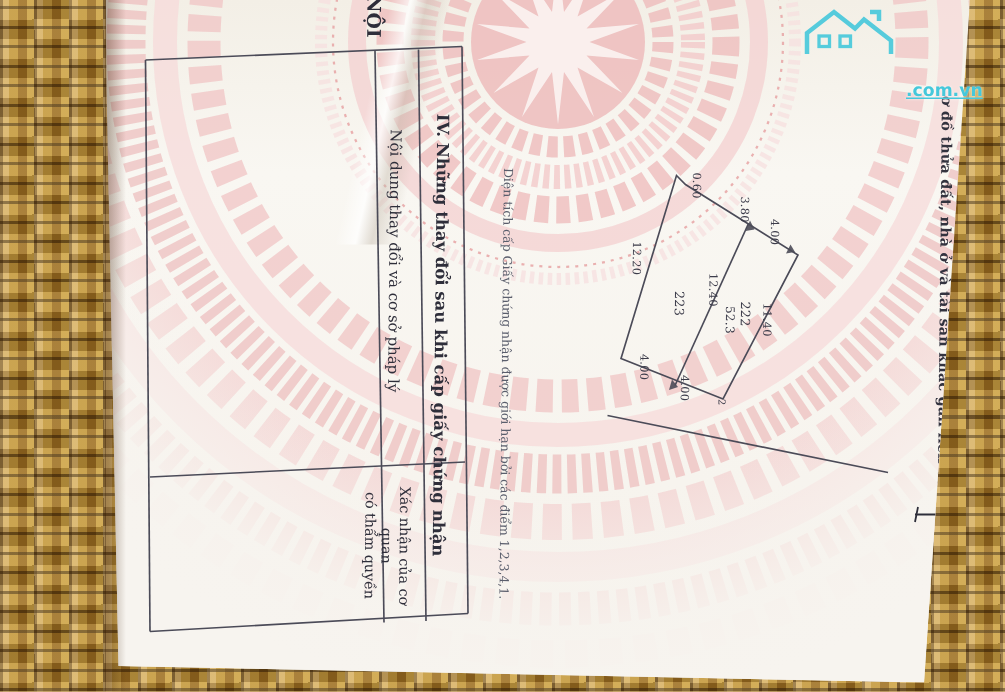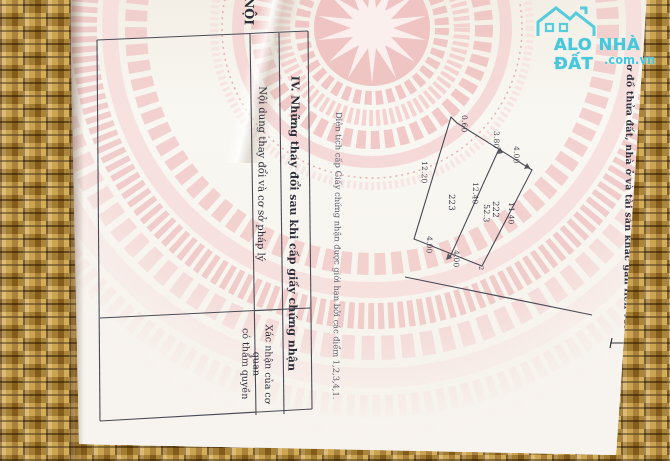--- a/index.html
+++ b/index.html
@@ -34,21 +34,21 @@
   .ctr{text-align:center;white-space:normal;}
   .dim{font-size:7.5px;color:#3c3c4a;letter-spacing:.2px;}
   .bold{font-weight:bold;}
   .note{font-size:8.3px;color:#5a5e6c;}
   .h3t{font-size:9.5px;font-weight:bold;letter-spacing:.2px;color:#33333f;}
   .logo{position:absolute;left:528px;top:2px;width:142px;height:78px;
         font-family:"DejaVu Sans","Liberation Sans",sans-serif;color:#45c8db;}
   .logo .brand{position:absolute;left:26px;top:33px;font-size:16.5px;font-weight:bold;
         letter-spacing:.5px;text-shadow:0 0 2px rgba(255,255,255,.85),0 0 1px #1897ab;}
   .logo .dom{position:absolute;left:76px;top:51px;font-size:11.5px;font-weight:bold;
-        text-shadow:0 0 2px rgba(255,255,255,.8);}
+        text-shadow:0 0 2px rgba(255,255,255,.8);text-decoration:underline;}
 </style>
 </head>
 <body>
 
 <div id="stage">
 
   <div id="paper">
 
     <svg width="670" height="461" viewBox="0 0 670 461">
       <g transform="translate(372,28)" fill="none">
@@ -132,17 +132,16 @@
 
   <div class="shadowedge"></div>
 
   <div class="logo">
     <svg width="100" height="34" viewBox="0 0 100 34" style="left:8px;top:2px;" fill="none" stroke="#45c8db" stroke-width="3" opacity=".9">
       <path d="M2,32 L2,18 L20,4 L34,15 L40,9 L58,23 L58,32"></path>
       <path d="M44,4 L50,4 L50,10"></path>
       <rect x="10" y="20" width="7" height="7" stroke-width="2.2"></rect>
       <rect x="24" y="20" width="7" height="7" stroke-width="2.2"></rect>
     </svg>
-    <div class="brand">ALO NHÀ ĐẤT</div>
     <div class="dom">.com.vn</div>
   </div>
 
 </div>
 
 </body></html>

